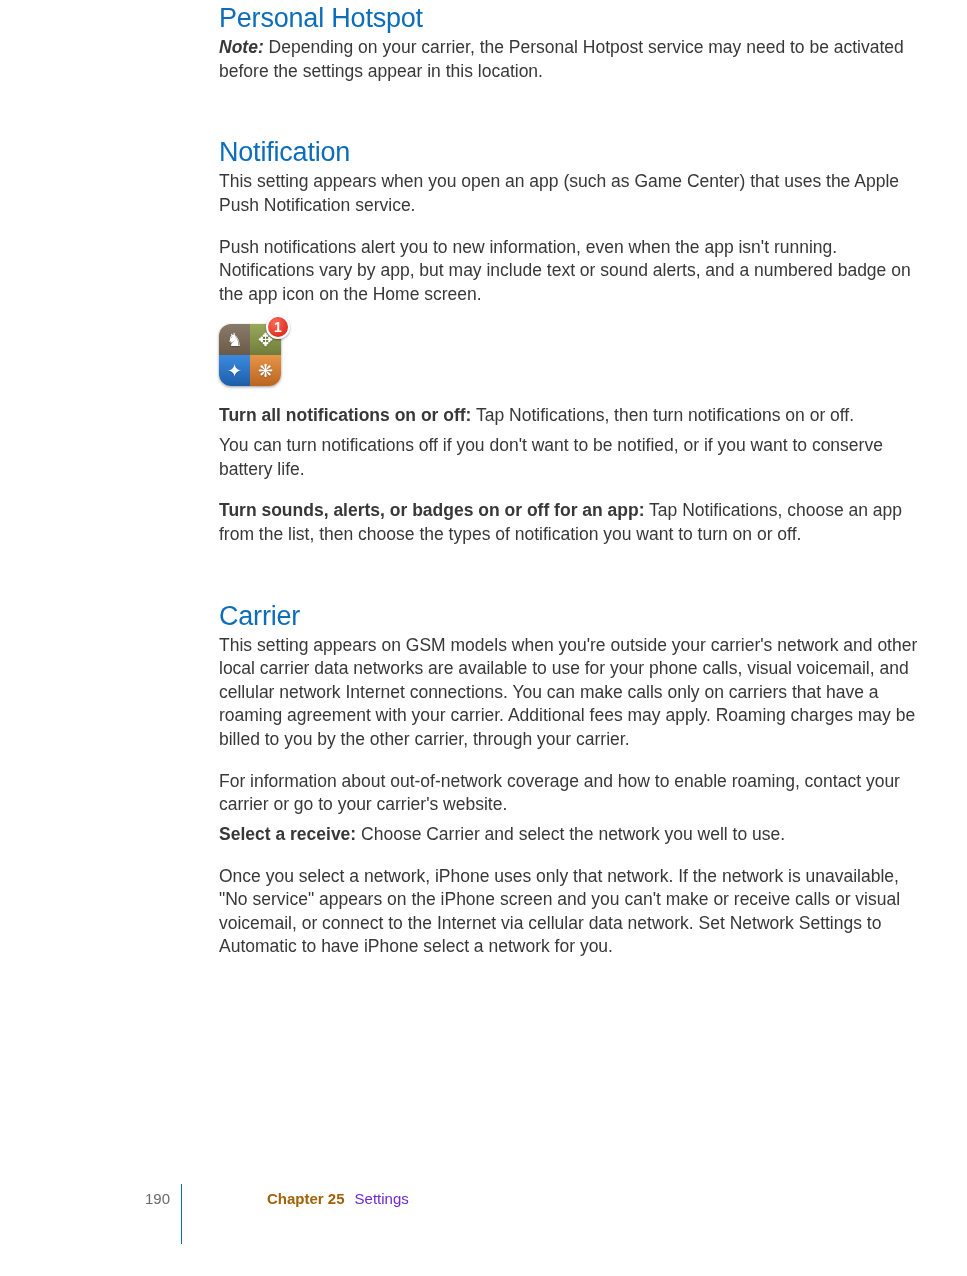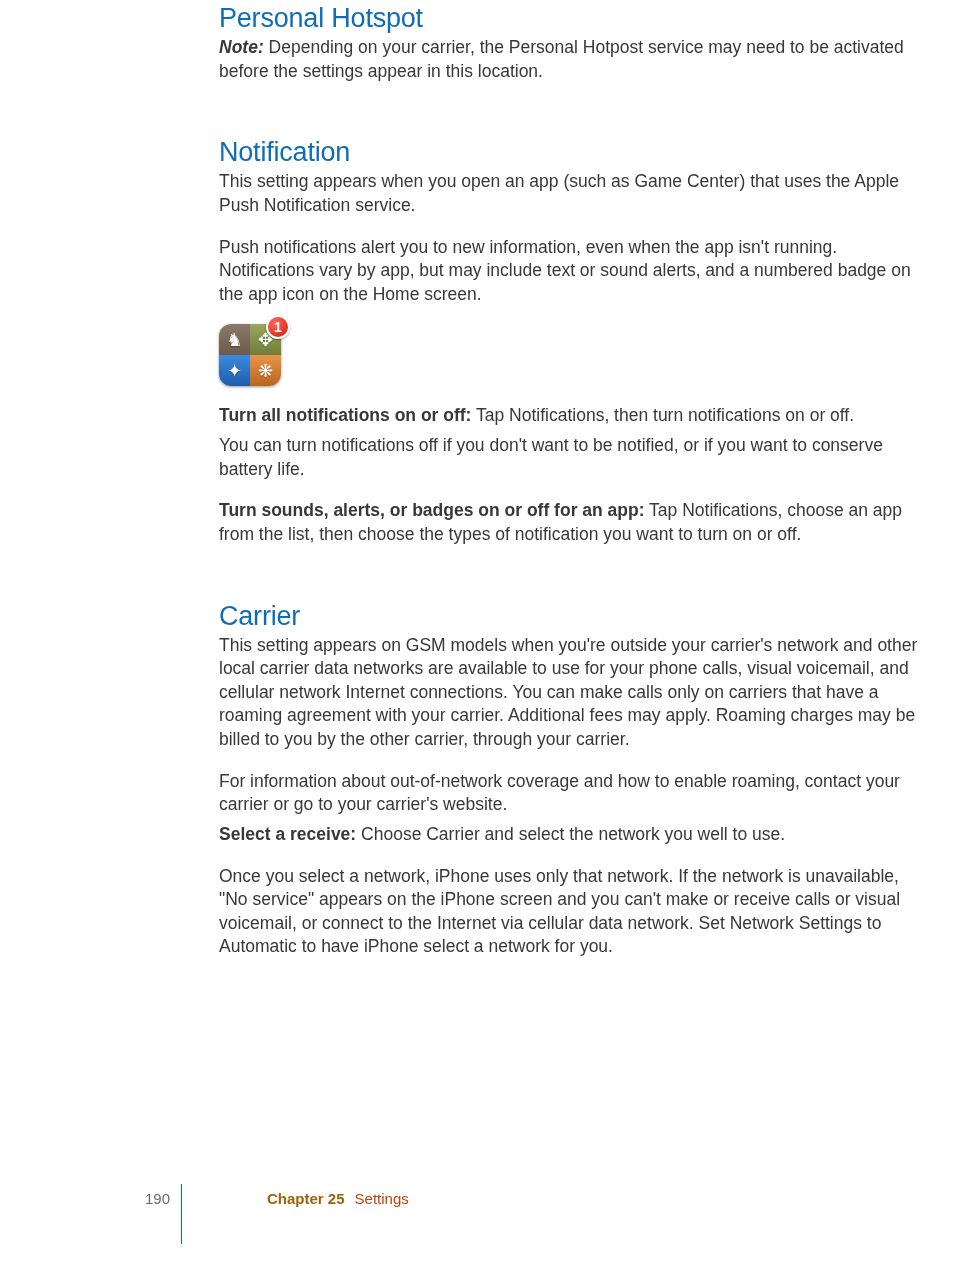--- a/index.html
+++ b/index.html
@@ -98,21 +98,21 @@
       color:#6a6a6a;
     }
     .chapter {
       position:absolute;
       left:219px;
       top:0;
       font-size:15px;
       color:#6a6a6a;
     }
     .chapter b { font-weight:600; color:#a16207; }
-    .chapter .blue { color:#c2410c; margin-left:10px; }
+    .chapter .blue { color:#6d28d9; margin-left:10px; }
   </style>
 </head>
 <body>
 
 <div class="content">
 
   <h2>Personal Hotspot</h2>
   <p class="bodytext">
     <i>Note:</i><span>  Depending on your carrier, the Personal Hotpost service may need to be activated before the settings appear in this location.</span>
   </p>

